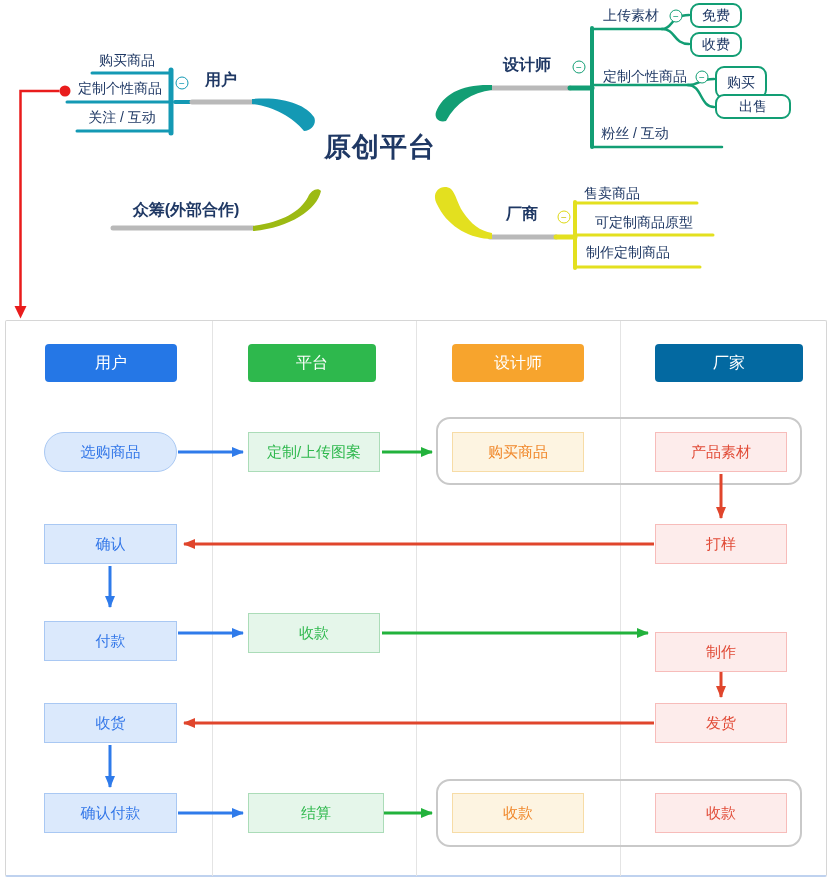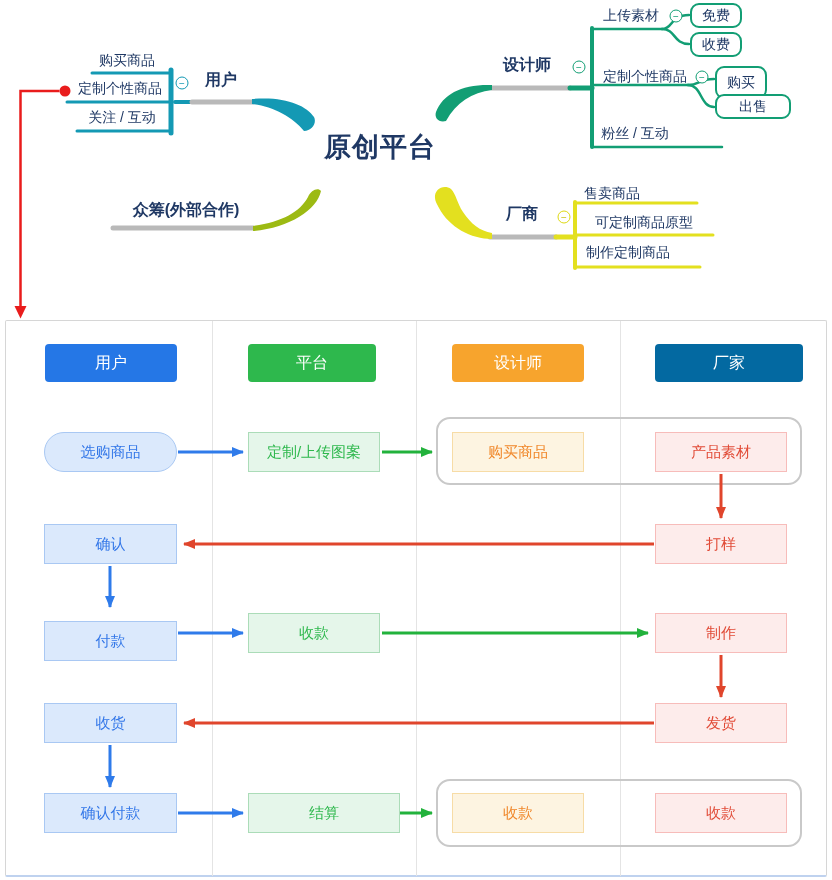--- a/index.html
+++ b/index.html
@@ -163,24 +163,24 @@
   <div class="hdr" style="left:655px; top:344px; width:148px; background:#0369a1;">厂家</div>
 
   <div class="node n-user pill" style="left:44px; top:432px; width:133px;">选购商品</div>
   <div class="node n-user" style="left:44px; top:524px; width:133px;">确认</div>
   <div class="node n-user" style="left:44px; top:613px; width:133px;margin-top:8px;">付款</div>
   <div class="node n-user" style="left:44px; top:703px; width:133px;">收货</div>
   <div class="node n-user" style="left:44px; top:793px; width:133px;">确认付款</div>
 
   <div class="node n-platform" style="left:248px; top:432px; width:132px;">定制/上传图案</div>
   <div class="node n-platform" style="left:248px; top:613px; width:132px;">收款</div>
-  <div class="node n-platform" style="left:248px; top:793px; width:152px;">结算</div>
+  <div class="node n-platform" style="left:248px; top:793px; width:136px;">结算</div>
 
   <div class="node n-designer" style="left:452px; top:432px; width:132px;">购买商品</div>
   <div class="node n-designer" style="left:452px; top:793px; width:132px;">收款</div>
 
   <div class="node n-factory" style="left:655px; top:432px; width:132px;">产品素材</div>
   <div class="node n-factory" style="left:655px; top:524px; width:132px;">打样</div>
-  <div class="node n-factory" style="left:655px; top:613px; width:132px;">制作</div>
+  <div class="node n-factory" style="left:655px; top:632px; width:132px;">制作</div>
   <div class="node n-factory" style="left:655px; top:703px; width:132px;">发货</div>
   <div class="node n-factory" style="left:655px; top:793px; width:132px;">收款</div>
 
 </div>
 
 </body></html>

